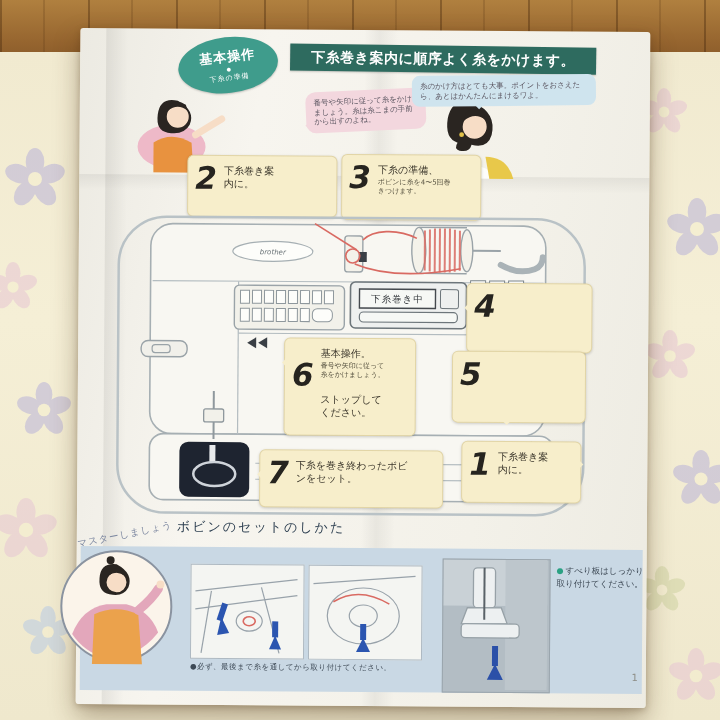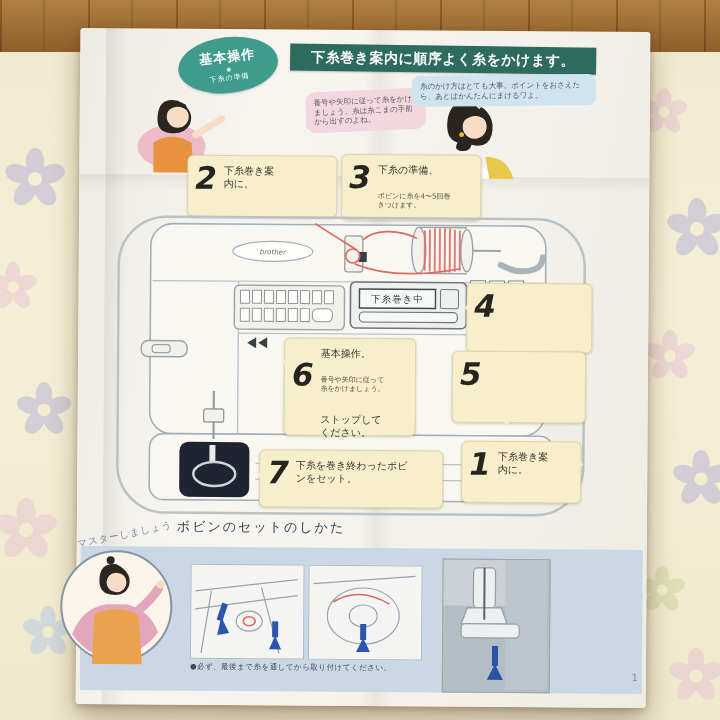--- a/index.html
+++ b/index.html
@@ -40,21 +40,21 @@
   .bubble{position:absolute;font-size:7.5px;line-height:9.5px;color:#5a5560;padding:6px 8px;}
   .bubble-left{left:226px;top:60px;width:104px;background:#f3d7de;border-radius:10px;transform:rotate(-3deg);}
   .bubble-left:after{content:"";position:absolute;left:-8px;top:26px;border:7px solid transparent;border-right-color:#f3d7de;}
   .bubble-right{left:332px;top:44px;width:168px;background:#cfe4ee;border-radius:8px;transform:rotate(-1deg);}
   .bubble-right:after{content:"";position:absolute;left:60px;bottom:-10px;border:7px solid transparent;border-top-color:#cfe4ee;}
   
   .note{position:absolute;background:#f7eecb;border:1px solid #e2d5a6;border-radius:6px;
     box-shadow:0 1px 3px rgba(0,0,0,.18);display:flex;align-items:flex-start;gap:7px;padding:5px 7px;}
   .note .num{font-size:31px;line-height:34px;font-weight:bold;font-style:italic;color:#26241f;flex:0 0 auto;}
   .note .txt{font-size:10px;line-height:13px;color:#3c372c;padding-top:3px;}
-  .note .small{font-size:7px;line-height:8.5px;color:#55503f;display:block;margin-top:16px;}
+  .note .small{font-size:7px;line-height:8.5px;color:#55503f;display:block;margin-top:2px;}
   .tail-b:after{content:"";position:absolute;left:46px;bottom:-11px;border:8px solid transparent;border-top-color:#f7eecb;}
   .tail-l:after{content:"";position:absolute;left:-11px;top:16px;border:8px solid transparent;border-right-color:#f7eecb;}
   .tail-r:after{content:"";position:absolute;right:-11px;top:14px;border:8px solid transparent;border-left-color:#f7eecb;}
   
   .bobbin-heading{position:absolute;left:100px;top:489px;font-size:13px;letter-spacing:2px;color:#2f4152;}
   .band{position:absolute;left:4px;top:518px;width:562px;height:144px;background:#c9d8e4;}
   .master-label{position:absolute;left:0px;top:500px;font-size:9.5px;color:#7c87a0;transform:rotate(-12deg);letter-spacing:1px;}
   .master-circle{position:absolute;left:-18px;top:520px;width:116px;height:116px;}
   .panel{position:absolute;background:#f4f5f2;border:1px solid #aeb9c2;}
   .panel1{left:114px;top:535px;width:112px;height:93px;}
@@ -311,21 +311,21 @@
       <span class="num">4</span>
     </div>
     <div class="note tail-b" style="left:374px;top:320px;width:118px;height:60px">
       <span class="num">5</span>
     </div>
     <div class="note tail-l" style="left:206px;top:308px;width:116px;height:86px">
       <span class="num" style="padding-top:14px">6</span>
       <span class="txt" style="width:66px">
         <span>基本操作。</span>
         <span class="small">番号や矢印に従って糸をかけましょう。</span>
-        <span style="display:block;margin-top:20px">ストップしてください。</span>
+        <span style="display:block;margin-top:14px">ストップしてください。</span>
       </span>
     </div>
     <div class="note tail-l" style="left:182px;top:420px;width:168px;height:46px">
       <span class="num">7</span>
       <span class="txt" style="width:118px">下糸を巻き終わったボビンをセット。</span>
     </div>
     <div class="note tail-r" style="left:384px;top:410px;width:104px;height:50px">
       <span class="num">1</span>
       <span class="txt" style="width:52px">下糸巻き案内に。</span>
     </div>
@@ -391,16 +391,19 @@
           <path d="M24,48 h34 l6,16 h-46 z"></path>
           <rect x="18" y="64" width="58" height="14" rx="4"></rect>
         </g>
         <line x1="41" y1="8" x2="41" y2="60" stroke="#5a6268" stroke-width="2"></line>
         <g fill="#2b50a8">
           <path d="M52,104 L60,120 L44,120 Z"></path>
             <rect x="49" y="86" width="6" height="20"></rect>
         </g>
       </svg>
     </div>
+    <div class="note-green">
+      <span class="bullet">●</span><span>すべり板はしっかり取り付けてください。</span>
+    </div>
 
     <div class="page-num">1</div>
   </div>
 </div>
 
 </body></html>

